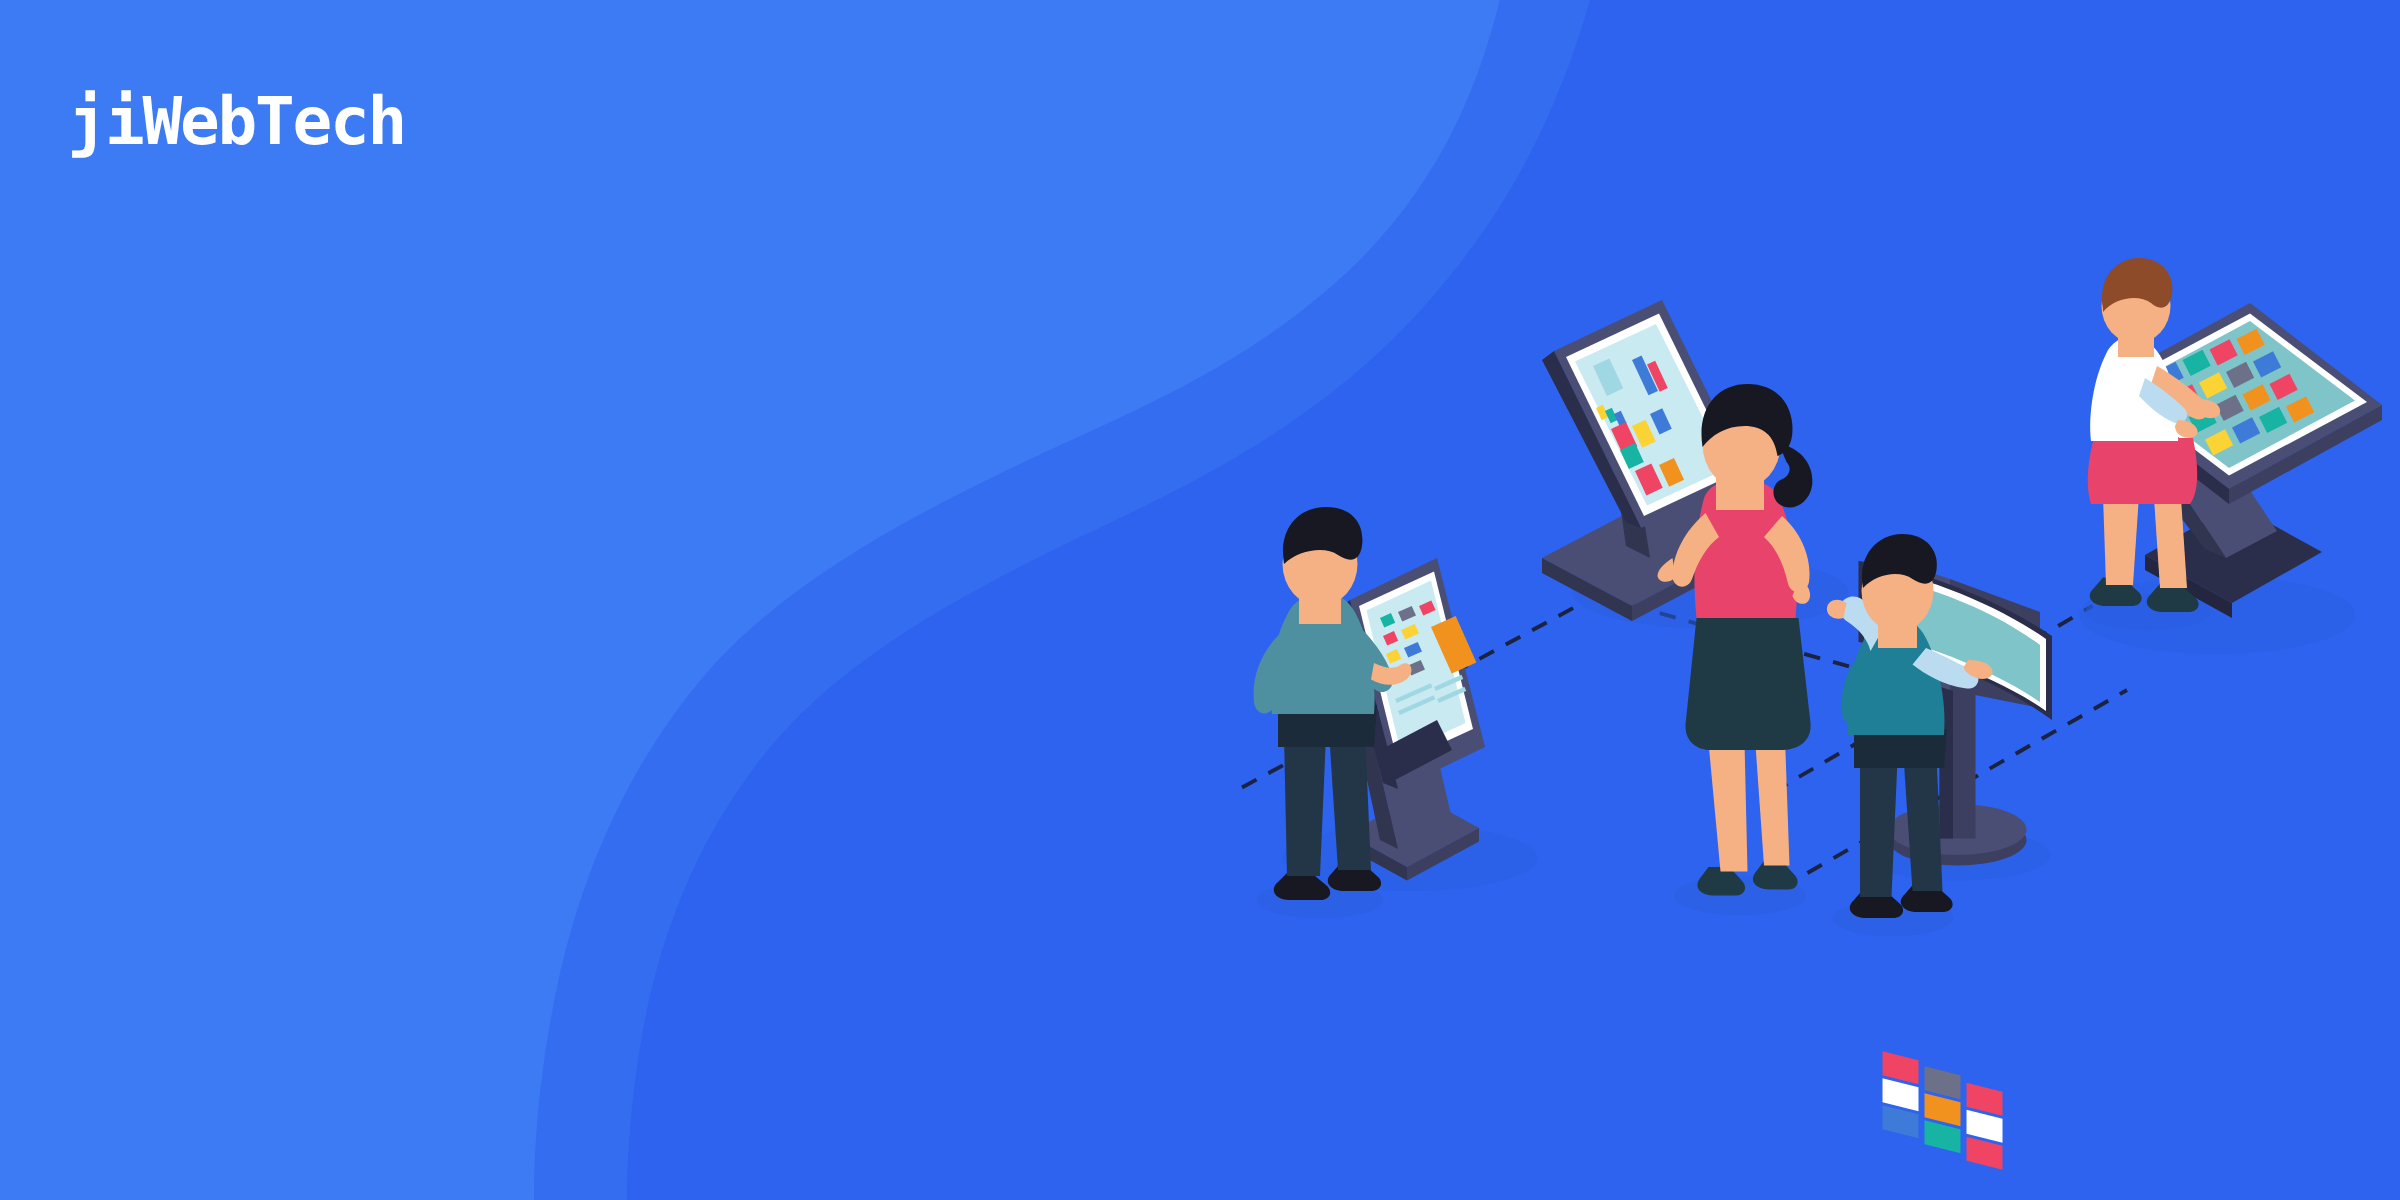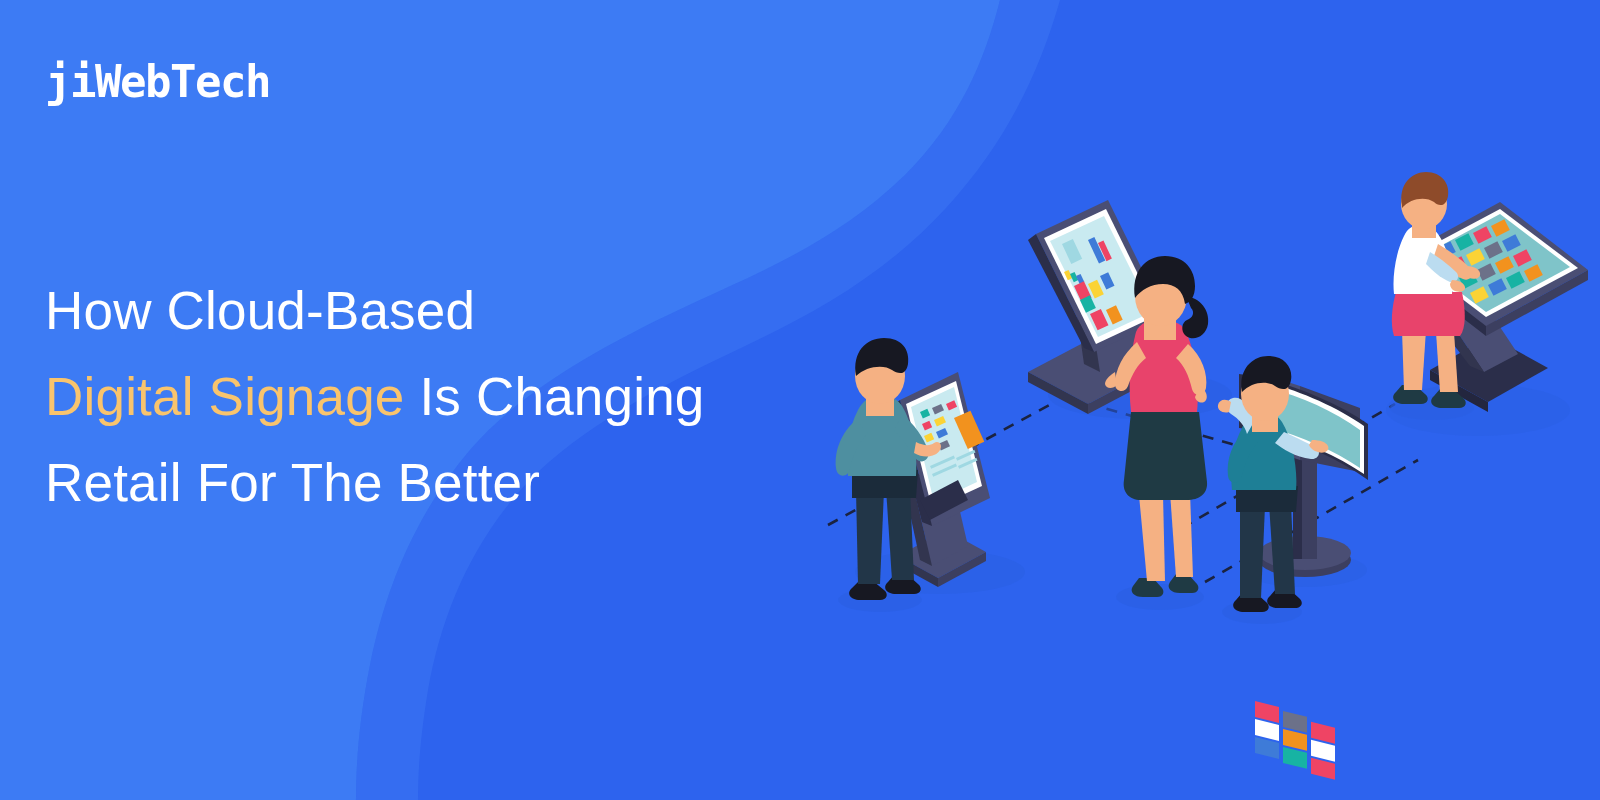--- a/index.html
+++ b/index.html
@@ -72,25 +72,20 @@
                C624,404 556,446 512,500
                C466,556 440,622 428,690
                C420,738 418,772 418,800 Z" fill="#4480F6" opacity="0.35"></path>
     </svg>
   </div>
 
   <div class="logo">
     <span>jiWebTech</span>
   </div>
 
-  <div class="headline">
-    <span class="headline-line">How Cloud-Based</span>
-    <span class="headline-line"><span class="accent">Digital Signage</span><span> Is Changing</span></span>
-    <span class="headline-line">Retail For The Better</span>
-  </div>
 
   <svg class="illustration" viewBox="0 0 1600 800">
 
     <g stroke="#1B2340" stroke-width="2.6" stroke-dasharray="11 9" fill="none">
       <path d="M828,525 L1055,402"></path>
       <path d="M1068,398 L1310,466"></path>
       <path d="M1182,528 L1395,404"></path>
       <path d="M1205,582 L1418,460"></path>
     </g>
 

